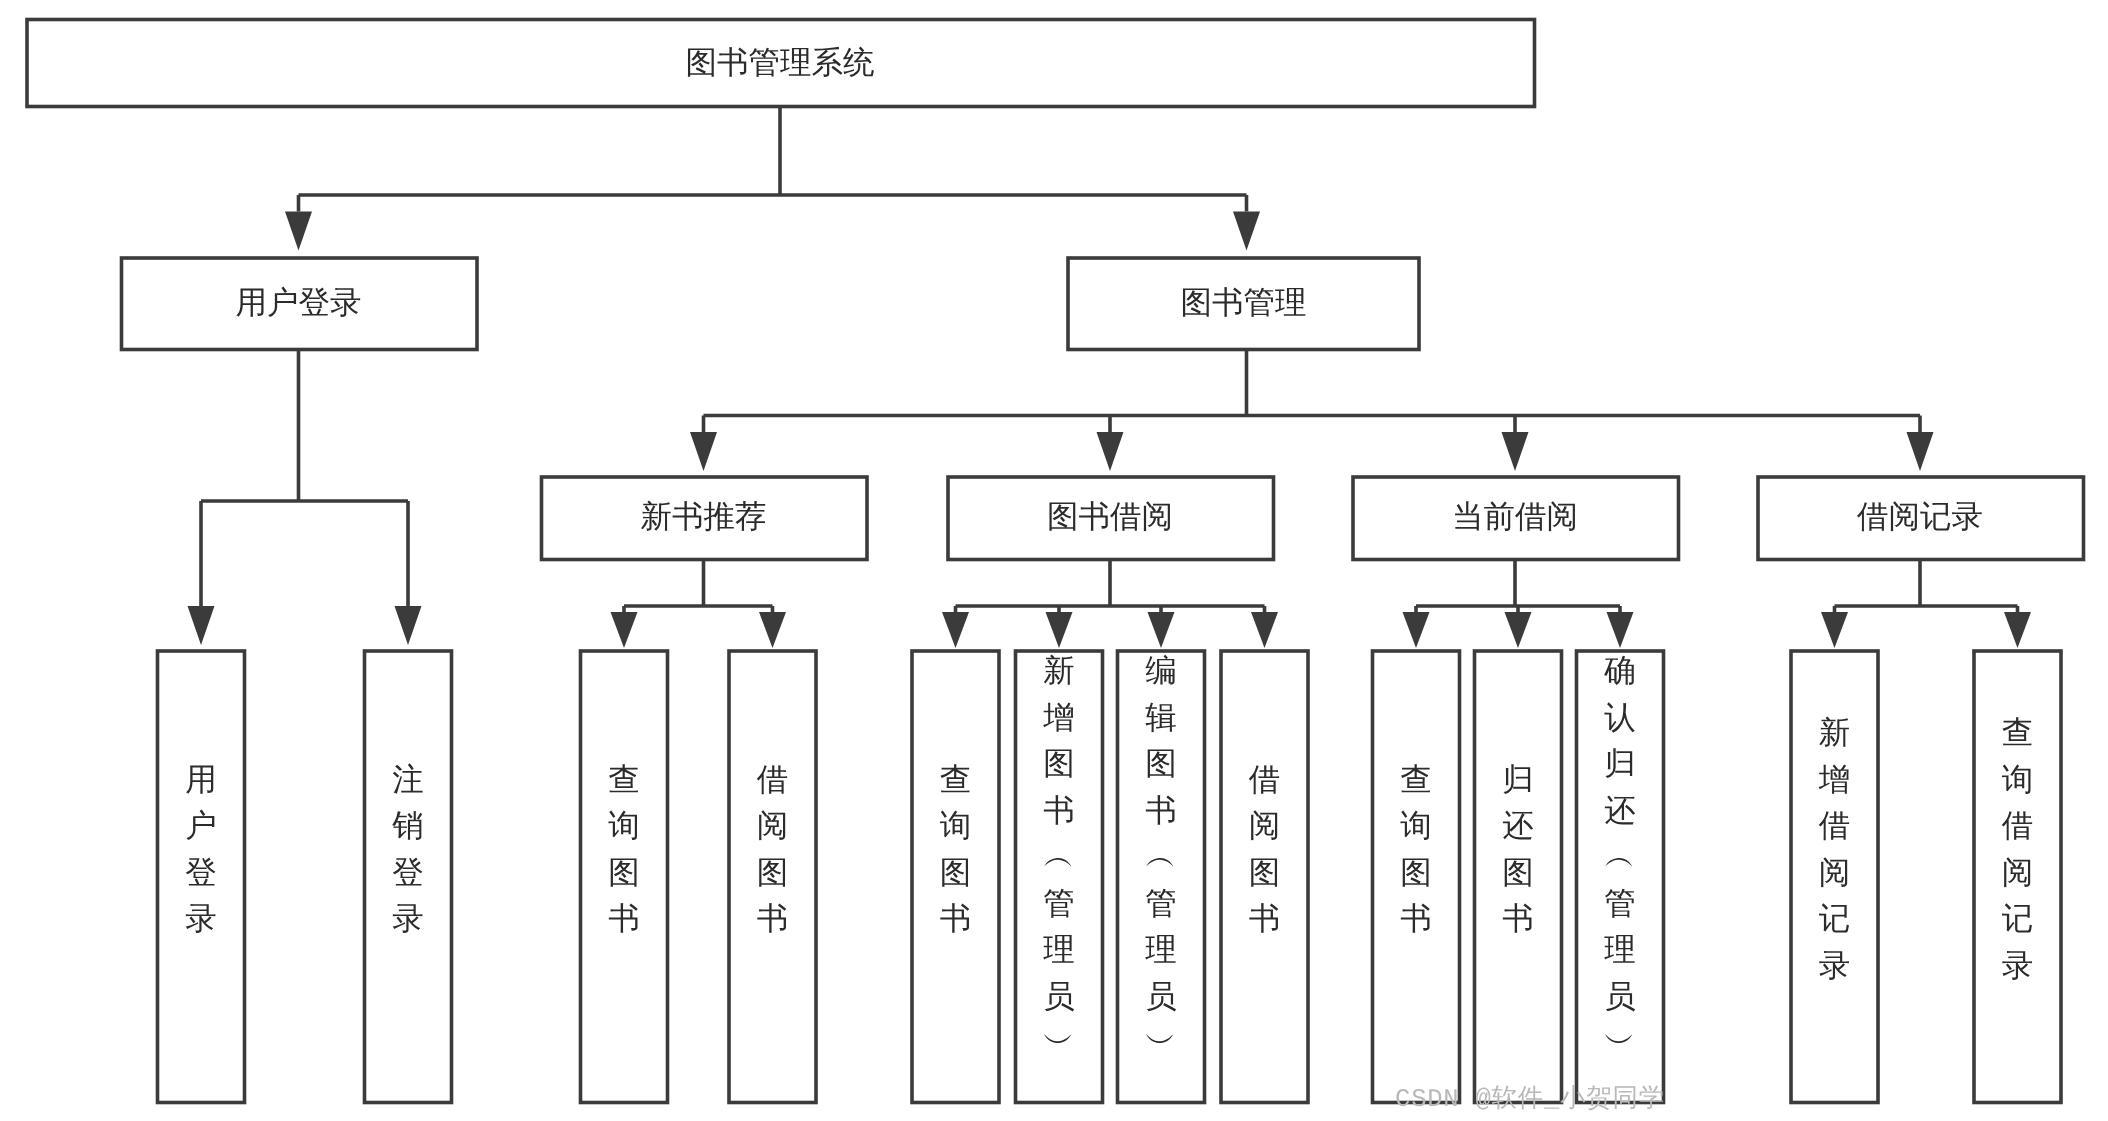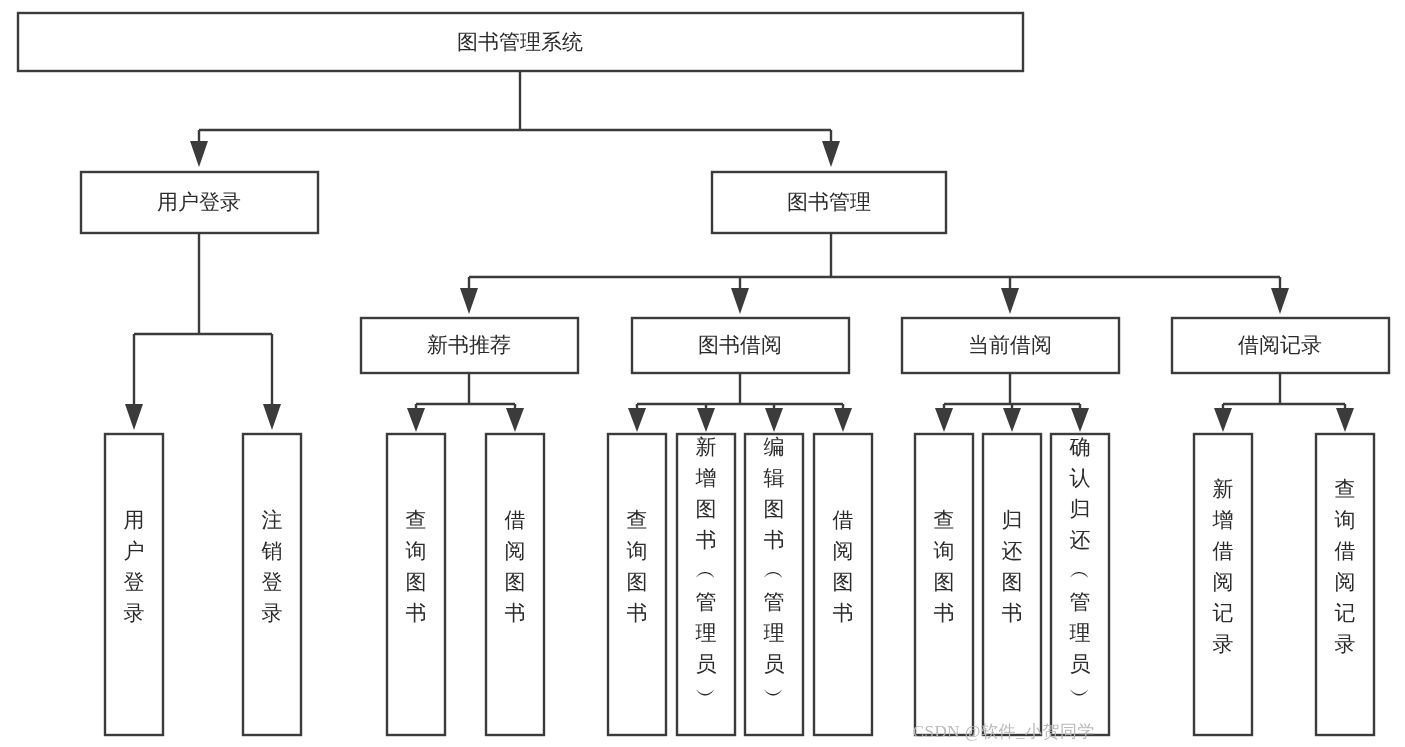--- a/index.html
+++ b/index.html
@@ -49,23 +49,23 @@
     dominant-baseline: middle;
   }
   .node-label-vert {
     font-family: "Liberation Sans", "DejaVu Sans", sans-serif;
     fill: #2b2b2b;
     font-size: 21px;
     text-anchor: middle;
   }
   .watermark {
     position: absolute;
-    right: 25px;
+    right: 10px;
     bottom: 4px;
-    font-family: Liberation Serif, serif;
+    font-family: Liberation Mono, monospace;
     font-size: 17px;
     color: #b9b9b9;
     letter-spacing: 0.5px;
     white-space: nowrap;
     user-select: none;
   }
 </style>
 </head>
 <body>
 

